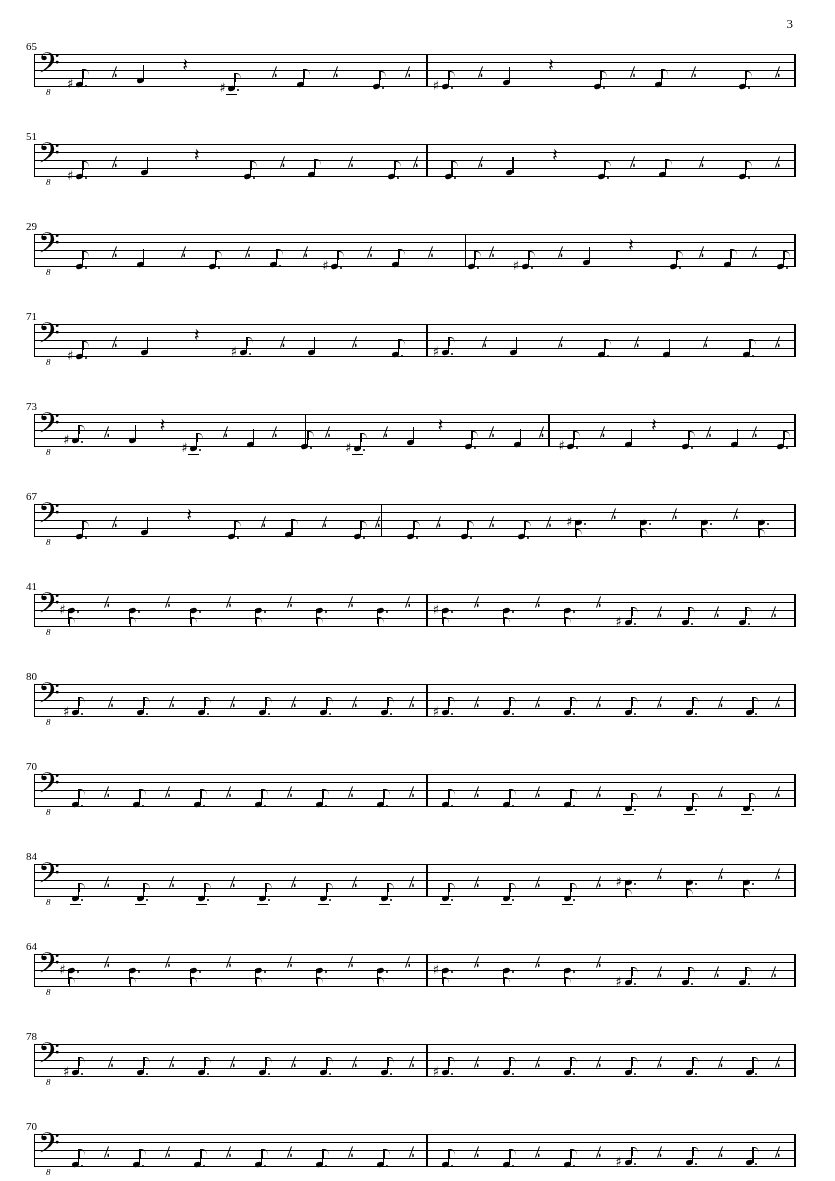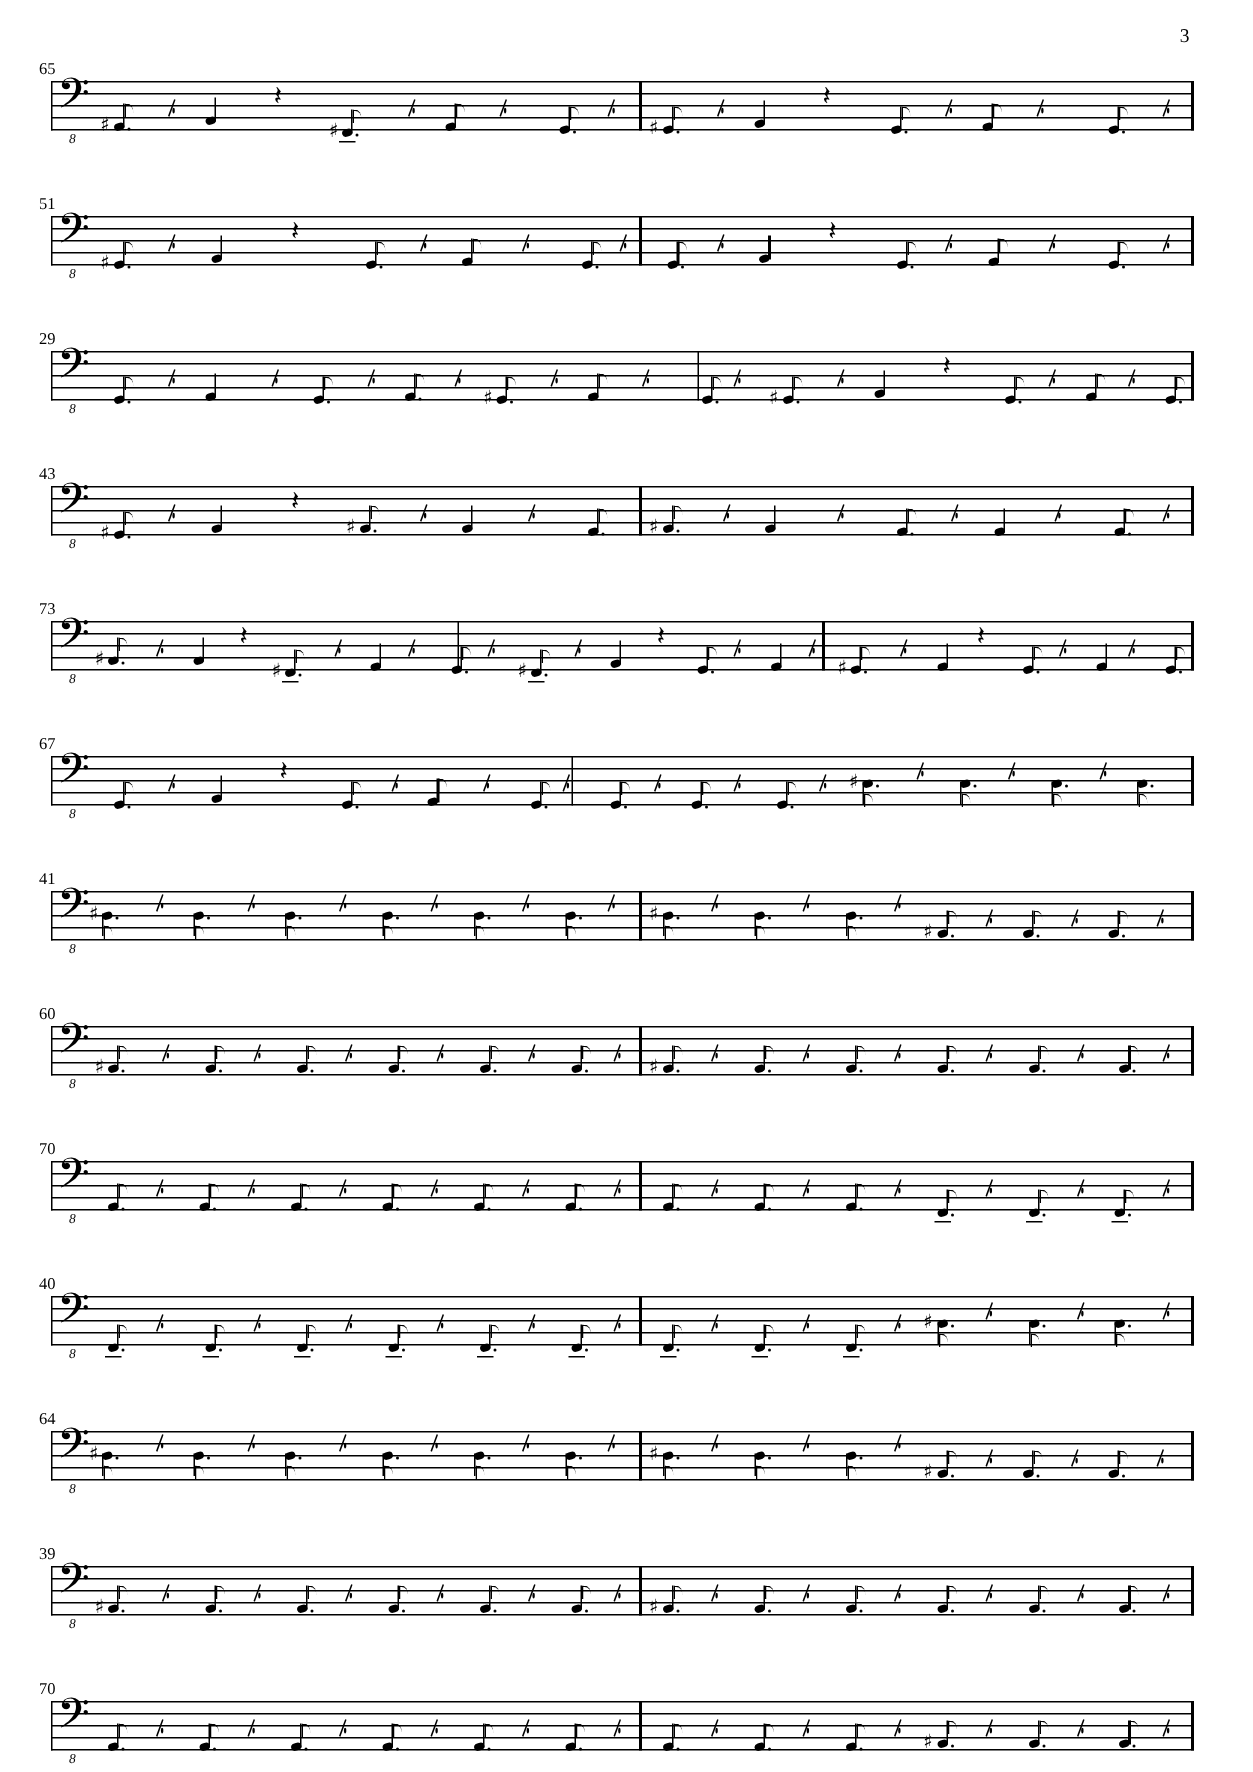--- a/index.html
+++ b/index.html
@@ -367,21 +367,21 @@
             <div class="rest16" style="left: 720.09px; top: 10px; font-size: 13px; transform: scaleY(2.2);">⸳</div>
             <div style="position: absolute; left: 720.09px; top: 12px; width: 1.3px; height: 12px; background: rgb(0, 0, 0); transform: rotate(20deg);"></div>
             <div class="nh" style="left: 742.95px; top: 30px;"></div>
             <div class="stem" style="left: 748.95px; top: 17px; height: 16px;"></div>
             <div class="flag" style="left: 749.95px; top: 17px;"></div>
             <div class="dot" style="left: 751.95px; top: 33px;"></div>
           </div>
         </div>
       </div>
       <div class="system">
-        <div class="measure-number">43</div>
+        <div class="measure-number">71</div>
         <div class="staff">
           <div class="line l0"></div>
           <div class="line l1"></div>
           <div class="line l2"></div>
           <div class="line l3"></div>
           <div class="line l4"></div>
           <div class="barline start" style="left: 0px;"></div>
           <div class="barline" style="left: 392.43px;"></div>
           <div class="barline end" style="left: 760.4px;"></div>
           <div class="clef">𝄢</div>
@@ -703,21 +703,21 @@
             <div class="nh" style="left: 704.85px; top: 26px;"></div>
             <div class="stem" style="left: 710.85px; top: 13px; height: 16px;"></div>
             <div class="flag" style="left: 711.85px; top: 13px;"></div>
             <div class="dot" style="left: 713.85px; top: 29px;"></div>
             <div class="rest16" style="left: 739.14px; top: 10px; font-size: 13px; transform: scaleY(2.2);">⸳</div>
             <div style="position: absolute; left: 739.14px; top: 12px; width: 1.3px; height: 12px; background: rgb(0, 0, 0); transform: rotate(20deg);"></div>
           </div>
         </div>
       </div>
       <div class="system">
-        <div class="measure-number">60</div>
+        <div class="measure-number">80</div>
         <div class="staff">
           <div class="line l0"></div>
           <div class="line l1"></div>
           <div class="line l2"></div>
           <div class="line l3"></div>
           <div class="line l4"></div>
           <div class="barline start" style="left: 0px;"></div>
           <div class="barline" style="left: 392.43px;"></div>
           <div class="barline end" style="left: 760.4px;"></div>
           <div class="clef">𝄢</div>
@@ -886,21 +886,21 @@
             <div class="ledger" style="left: 706.66px; top: 40px;"></div>
             <div class="stem" style="left: 714.66px; top: 19px; height: 16px;"></div>
             <div class="flag" style="left: 715.66px; top: 19px;"></div>
             <div class="dot" style="left: 717.66px; top: 35px;"></div>
             <div class="rest16" style="left: 742.95px; top: 10px; font-size: 13px; transform: scaleY(2.2);">⸳</div>
             <div style="position: absolute; left: 742.95px; top: 12px; width: 1.3px; height: 12px; background: rgb(0, 0, 0); transform: rotate(20deg);"></div>
           </div>
         </div>
       </div>
       <div class="system">
-        <div class="measure-number">40</div>
+        <div class="measure-number">84</div>
         <div class="staff">
           <div class="line l0"></div>
           <div class="line l1"></div>
           <div class="line l2"></div>
           <div class="line l3"></div>
           <div class="line l4"></div>
           <div class="barline start" style="left: 0px;"></div>
           <div class="barline" style="left: 392.43px;"></div>
           <div class="barline end" style="left: 760.4px;"></div>
           <div class="clef">𝄢</div>
@@ -1077,21 +1077,21 @@
             <div class="nh" style="left: 704.85px; top: 26px;"></div>
             <div class="stem" style="left: 710.85px; top: 13px; height: 16px;"></div>
             <div class="flag" style="left: 711.85px; top: 13px;"></div>
             <div class="dot" style="left: 713.85px; top: 29px;"></div>
             <div class="rest16" style="left: 739.14px; top: 10px; font-size: 13px; transform: scaleY(2.2);">⸳</div>
             <div style="position: absolute; left: 739.14px; top: 12px; width: 1.3px; height: 12px; background: rgb(0, 0, 0); transform: rotate(20deg);"></div>
           </div>
         </div>
       </div>
       <div class="system">
-        <div class="measure-number">39</div>
+        <div class="measure-number">78</div>
         <div class="staff">
           <div class="line l0"></div>
           <div class="line l1"></div>
           <div class="line l2"></div>
           <div class="line l3"></div>
           <div class="line l4"></div>
           <div class="barline start" style="left: 0px;"></div>
           <div class="barline" style="left: 392.43px;"></div>
           <div class="barline end" style="left: 760.4px;"></div>
           <div class="clef">𝄢</div>

